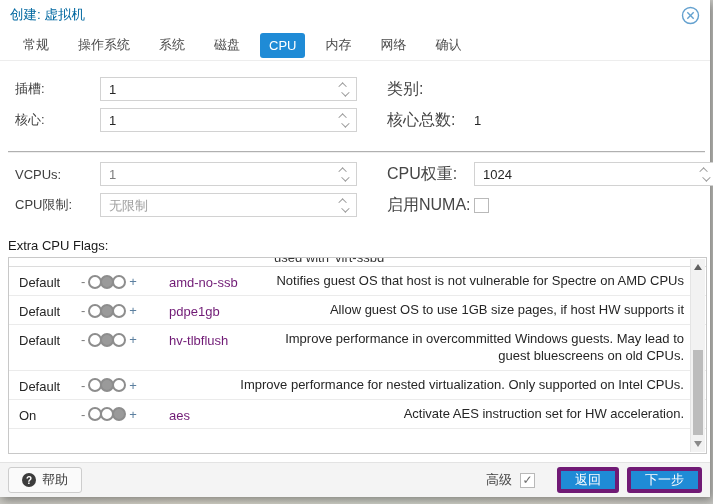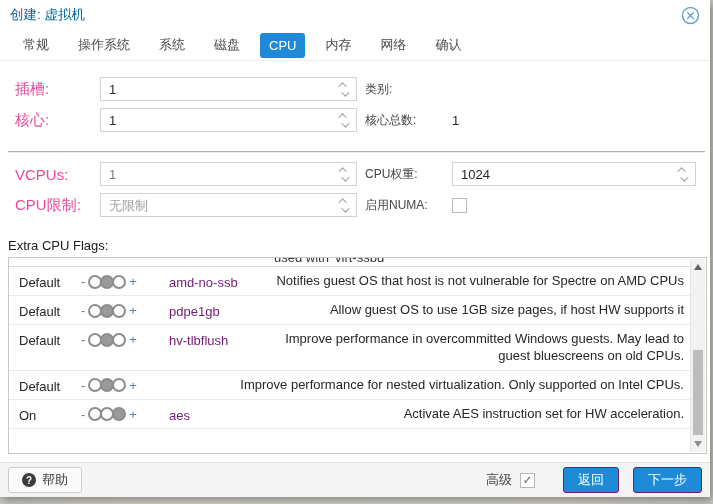--- a/index.html
+++ b/index.html
@@ -18,22 +18,22 @@
   .hdr { height:30px; display:flex; align-items:center; padding:0 10px; }
   .hdr-title { font-size:13.5px; color:#0369a1; }
   .close-btn { margin-left:auto; width:19px; height:19px; cursor:pointer; display:flex; align-items:center; justify-content:center; }
   
   .tabbar { height:31px; display:flex; align-items:center; padding-left:14px; border-bottom:1px solid #ededed; }
   .tab { font-size:13px; color:#4c4c4c; padding:5px 9px; margin-right:11px; border-radius:3px; cursor:pointer; white-space:nowrap; }
   .tab.active { background:#1f8bd6; color:#fff; }
   
   .form { padding:16px 0 0 15px; }
   .form-row { display:flex; align-items:center; margin-bottom:7px; height:24px; }
-  .lbl { width:85px; font-size:15px; color:#ec4899; flex:none; }
-  .lbl2 { width:87px; margin-left:8px; font-size:12px; color:#454545; flex:none; }
+  .lbl { width:85px; font-size:13px; color:#404040; flex:none; }
+  .lbl2 { width:87px; margin-left:30px; font-size:16px; color:#454545; flex:none; }
   .field { position:relative; width:257px; height:24px; border:1px solid #d2d2d2; background:#fff; display:flex; align-items:center; flex:none; }
   .field.right { width:244px; }
   .field input { border:none; outline:none; width:100%; height:100%; padding:0 24px 0 8px; font-size:13px; color:#262626; font-family:"Liberation Sans",sans-serif; background:transparent; }
   .field input.muted { color:#7d7d7d; }
   .field input::placeholder { color:#9e9e9e; opacity:1; }
   .spinner { position:absolute; right:4px; top:0; width:16px; height:100%; display:flex; flex-direction:column; align-items:center; justify-content:center; gap:3px; cursor:pointer; }
   .chev { width:6px; height:6px; border-left:1.5px solid #9a9a9a; border-top:1.5px solid #9a9a9a; }
   .chev.up { transform:rotate(45deg) translateY(2px); }
   .chev.down { transform:rotate(-135deg) translateY(2px); }
   .sel-field { justify-content:space-between; padding-right:8px; cursor:pointer; }
@@ -63,21 +63,21 @@
   .sb-arrow { position:absolute; left:3px; width:0; height:0; cursor:pointer; }
   .sb-arrow.up { top:5px; border-left:4.5px solid transparent; border-right:4.5px solid transparent; border-bottom:6px solid #606060; }
   .sb-arrow.down { bottom:5px; border-left:4.5px solid transparent; border-right:4.5px solid transparent; border-top:6px solid #8a8a8a; }
   .sb-thumb { position:absolute; left:2px; width:10px; bottom:17px; height:85px; background:#bcbcbc; cursor:grab; }
   
   .footer { position:absolute; left:0; right:0; bottom:0; height:35px; background:#f4f4f4; border-top:1px solid #e3e3e3; display:flex; align-items:center; padding:0 8px; }
   .help-btn { height:26px; background:#fafafa; border:1px solid #cdcdcd; border-radius:3px; display:flex; align-items:center; padding:0 13px; gap:6px; font-size:13px; color:#3c3c3c; cursor:pointer; }
   .help-ico { width:14px; height:14px; border-radius:50%; background:#3c3c3c; color:#fff; font-size:10px; font-weight:bold; display:flex; align-items:center; justify-content:center; }
   .foot-right { margin-left:auto; display:flex; align-items:center; gap:8px; }
   .adv-label { font-size:13px; color:#454545; }
-  .btn-blue { height:26px; background:#1f8bd6; color:#fff; border:1px solid #701a75; border-radius:3px; font-size:13px; display:flex; align-items:center; padding:0 14px; cursor:pointer;margin-left:6px; }
+  .btn-blue { height:26px; background:#1f8bd6; color:#fff; border:4px solid #701a75; border-radius:3px; font-size:13px; display:flex; align-items:center; padding:0 14px; cursor:pointer; }
   .close-svg { display:block; }
 </style>
 </head>
 <body>
 
 <div class="dialog">
 
   <div class="hdr">
     <span class="hdr-title">创建: 虚拟机</span>
     <span class="close-btn">

